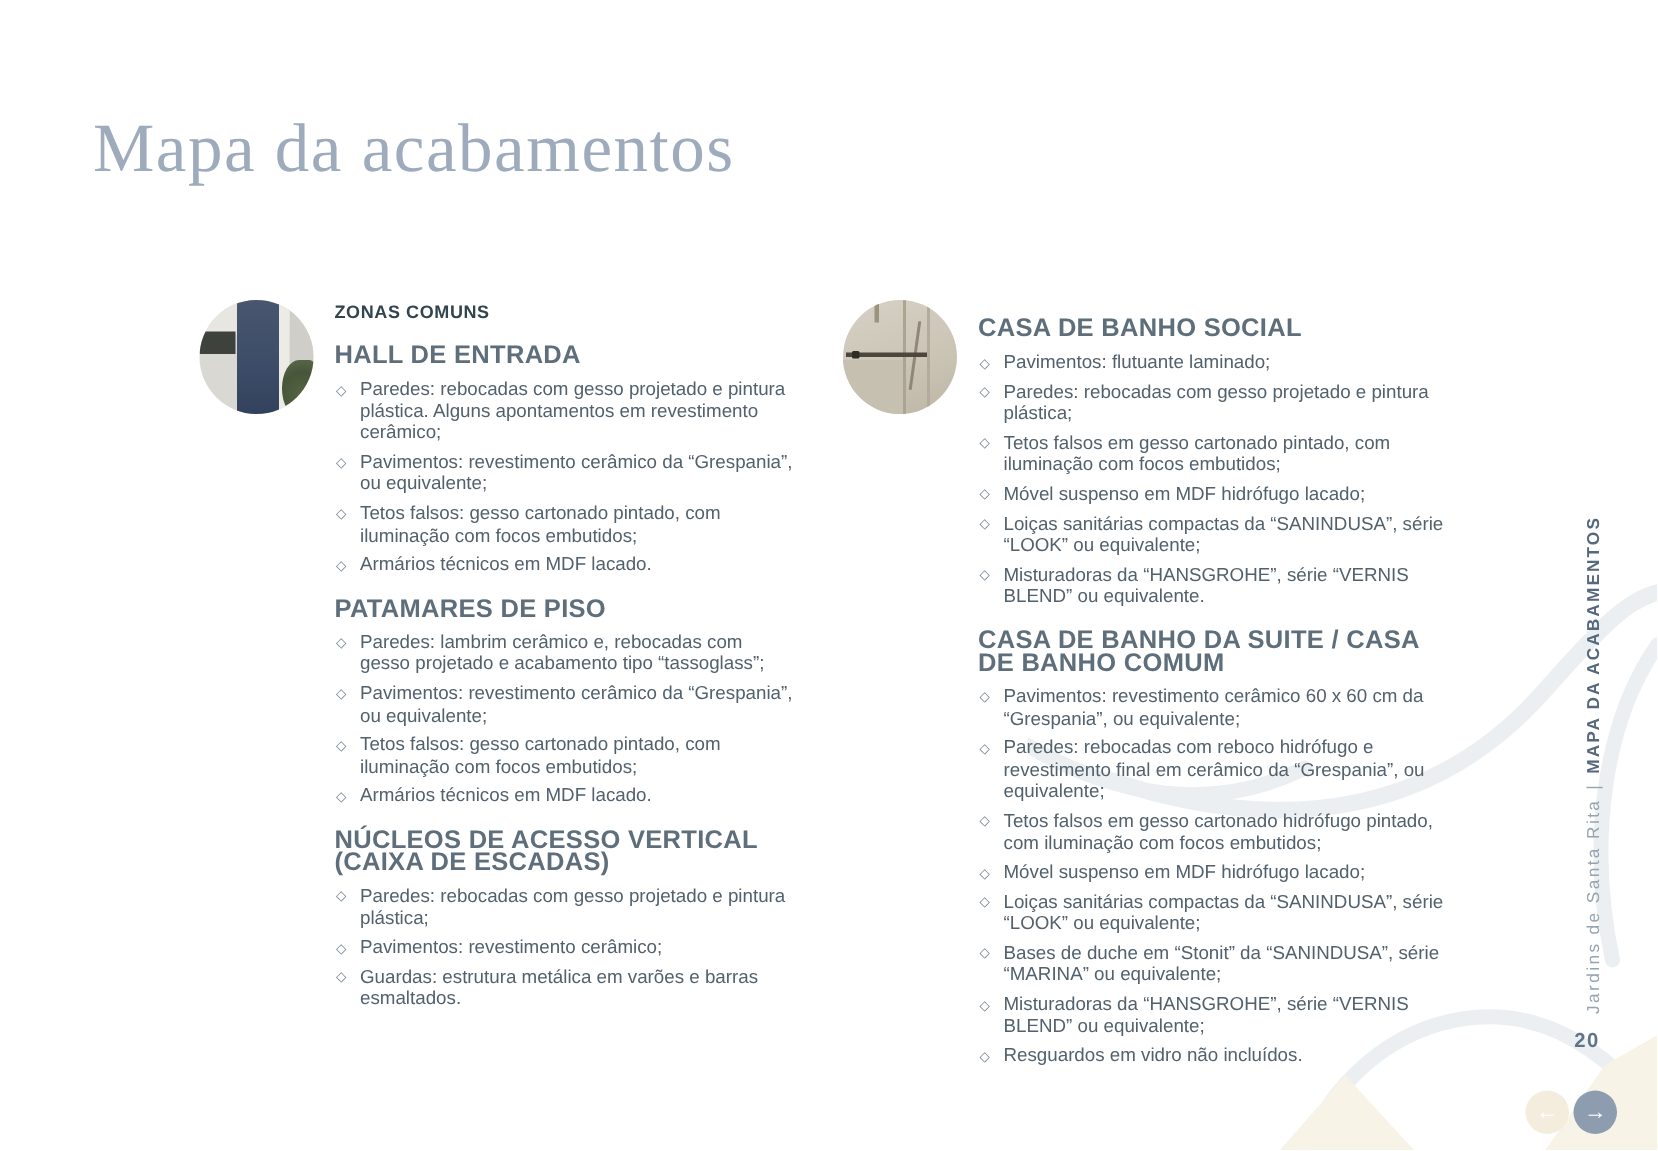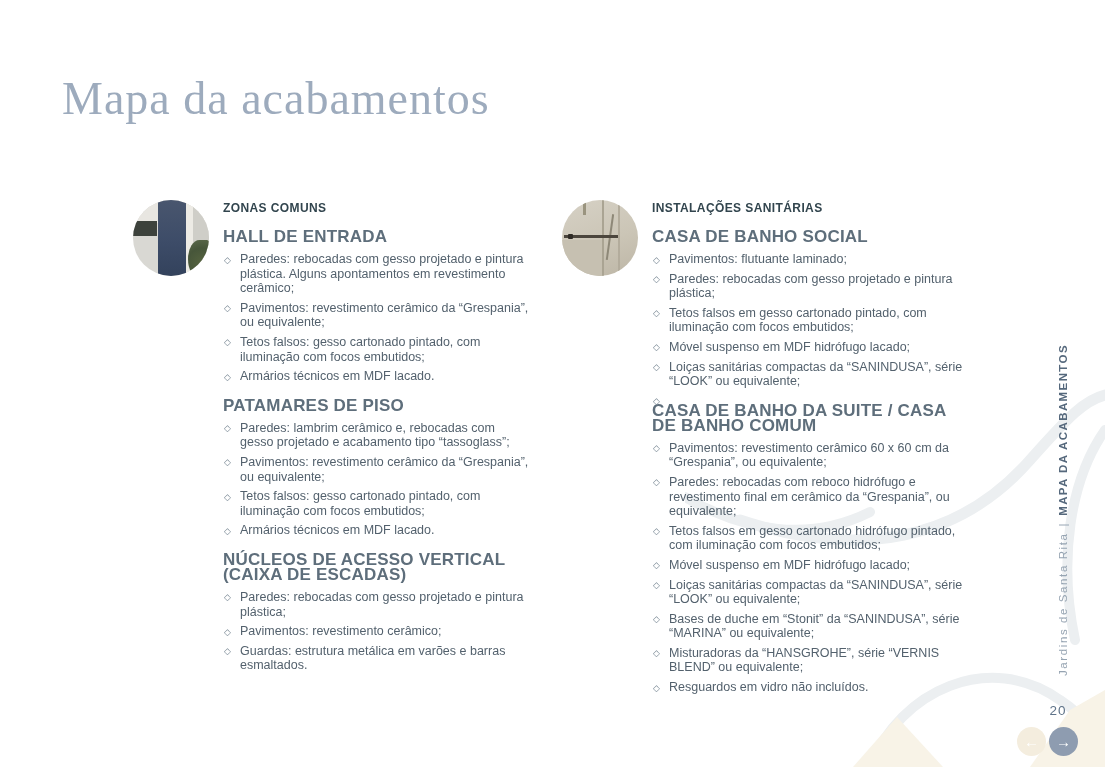--- a/index.html
+++ b/index.html
@@ -79,21 +79,21 @@
     transform:translate(-50%,-50%) rotate(-90deg);
     white-space:nowrap; font-size:11.5px; letter-spacing:1.6px;
   }
   .side-label .project { color:#96a4b2; font-weight:400; }
   .side-label .sep     { color:#96a4b2; padding:0 6px; }
   .side-label .section { color:#55687c; font-weight:bold; letter-spacing:1.4px; }
 
   
   .page-number {
     position:absolute; left:1040px; top:686px; width:36px; text-align:center;
-    font-size:13.5px; font-weight:normal; color:#5f7389; letter-spacing:1px;margin-top:17px;
+    font-size:13.5px; font-weight:bold; color:#5f7389; letter-spacing:1px;
   }
 
   
   .nav-btn {
     position:absolute; top:727px; width:29px; height:29px; border-radius:50%;
     display:flex; align-items:center; justify-content:center;
     color:#ffffff; font-size:15px; font-weight:bold; cursor:pointer;
     border:none; line-height:1;
   }
   .nav-prev { left:1017px; background:#f4edde; }
@@ -156,30 +156,29 @@
     <div class="photo bathroom">
       <div class="ly panel"></div>
       <div class="ly top"></div>
       <div class="ly glass1"></div>
       <div class="ly glass2"></div>
       <div class="ly hose"></div>
       <div class="ly bar"></div>
       <div class="ly knob"></div>
     </div>
     <div class="texts">
-      <h2 class="group-header">INSTALAÇÕES SANITÁRIAS</h2>
 
       <h3 class="section-title">CASA DE BANHO SOCIAL</h3>
       <ul class="bullets">
         <li><span class="bullet-icon">◇</span><span>Pavimentos: flutuante laminado;</span></li>
         <li><span class="bullet-icon">◇</span><span>Paredes: rebocadas com gesso projetado e pintura plástica;</span></li>
         <li><span class="bullet-icon">◇</span><span>Tetos falsos em gesso cartonado pintado, com iluminação com focos embutidos;</span></li>
         <li><span class="bullet-icon">◇</span><span>Móvel suspenso em MDF hidrófugo lacado;</span></li>
         <li><span class="bullet-icon">◇</span><span>Loiças sanitárias compactas da “SANINDUSA”, série “LOOK” ou equivalente;</span></li>
-        <li><span class="bullet-icon">◇</span></li>
+        <li><span class="bullet-icon">◇</span><span>Misturadoras da “HANSGROHE”, série “VERNIS BLEND” ou equivalente.</span></li>
       </ul>
 
       <h3 class="section-title">CASA DE BANHO DA SUITE / CASA DE BANHO COMUM</h3>
       <ul class="bullets">
         <li><span class="bullet-icon">◇</span><span>Pavimentos: revestimento cerâmico 60 x 60 cm da “Grespania”, ou equivalente;</span></li>
         <li><span class="bullet-icon">◇</span><span>Paredes: rebocadas com reboco hidrófugo e revestimento final em cerâmico da “Grespania”, ou equivalente;</span></li>
         <li><span class="bullet-icon">◇</span><span>Tetos falsos em gesso cartonado hidrófugo pintado, com iluminação com focos embutidos;</span></li>
         <li><span class="bullet-icon">◇</span><span>Móvel suspenso em MDF hidrófugo lacado;</span></li>
         <li><span class="bullet-icon">◇</span><span>Loiças sanitárias compactas da “SANINDUSA”, série “LOOK” ou equivalente;</span></li>
         <li><span class="bullet-icon">◇</span><span>Bases de duche em “Stonit” da “SANINDUSA”, série “MARINA” ou equivalente;</span></li>

